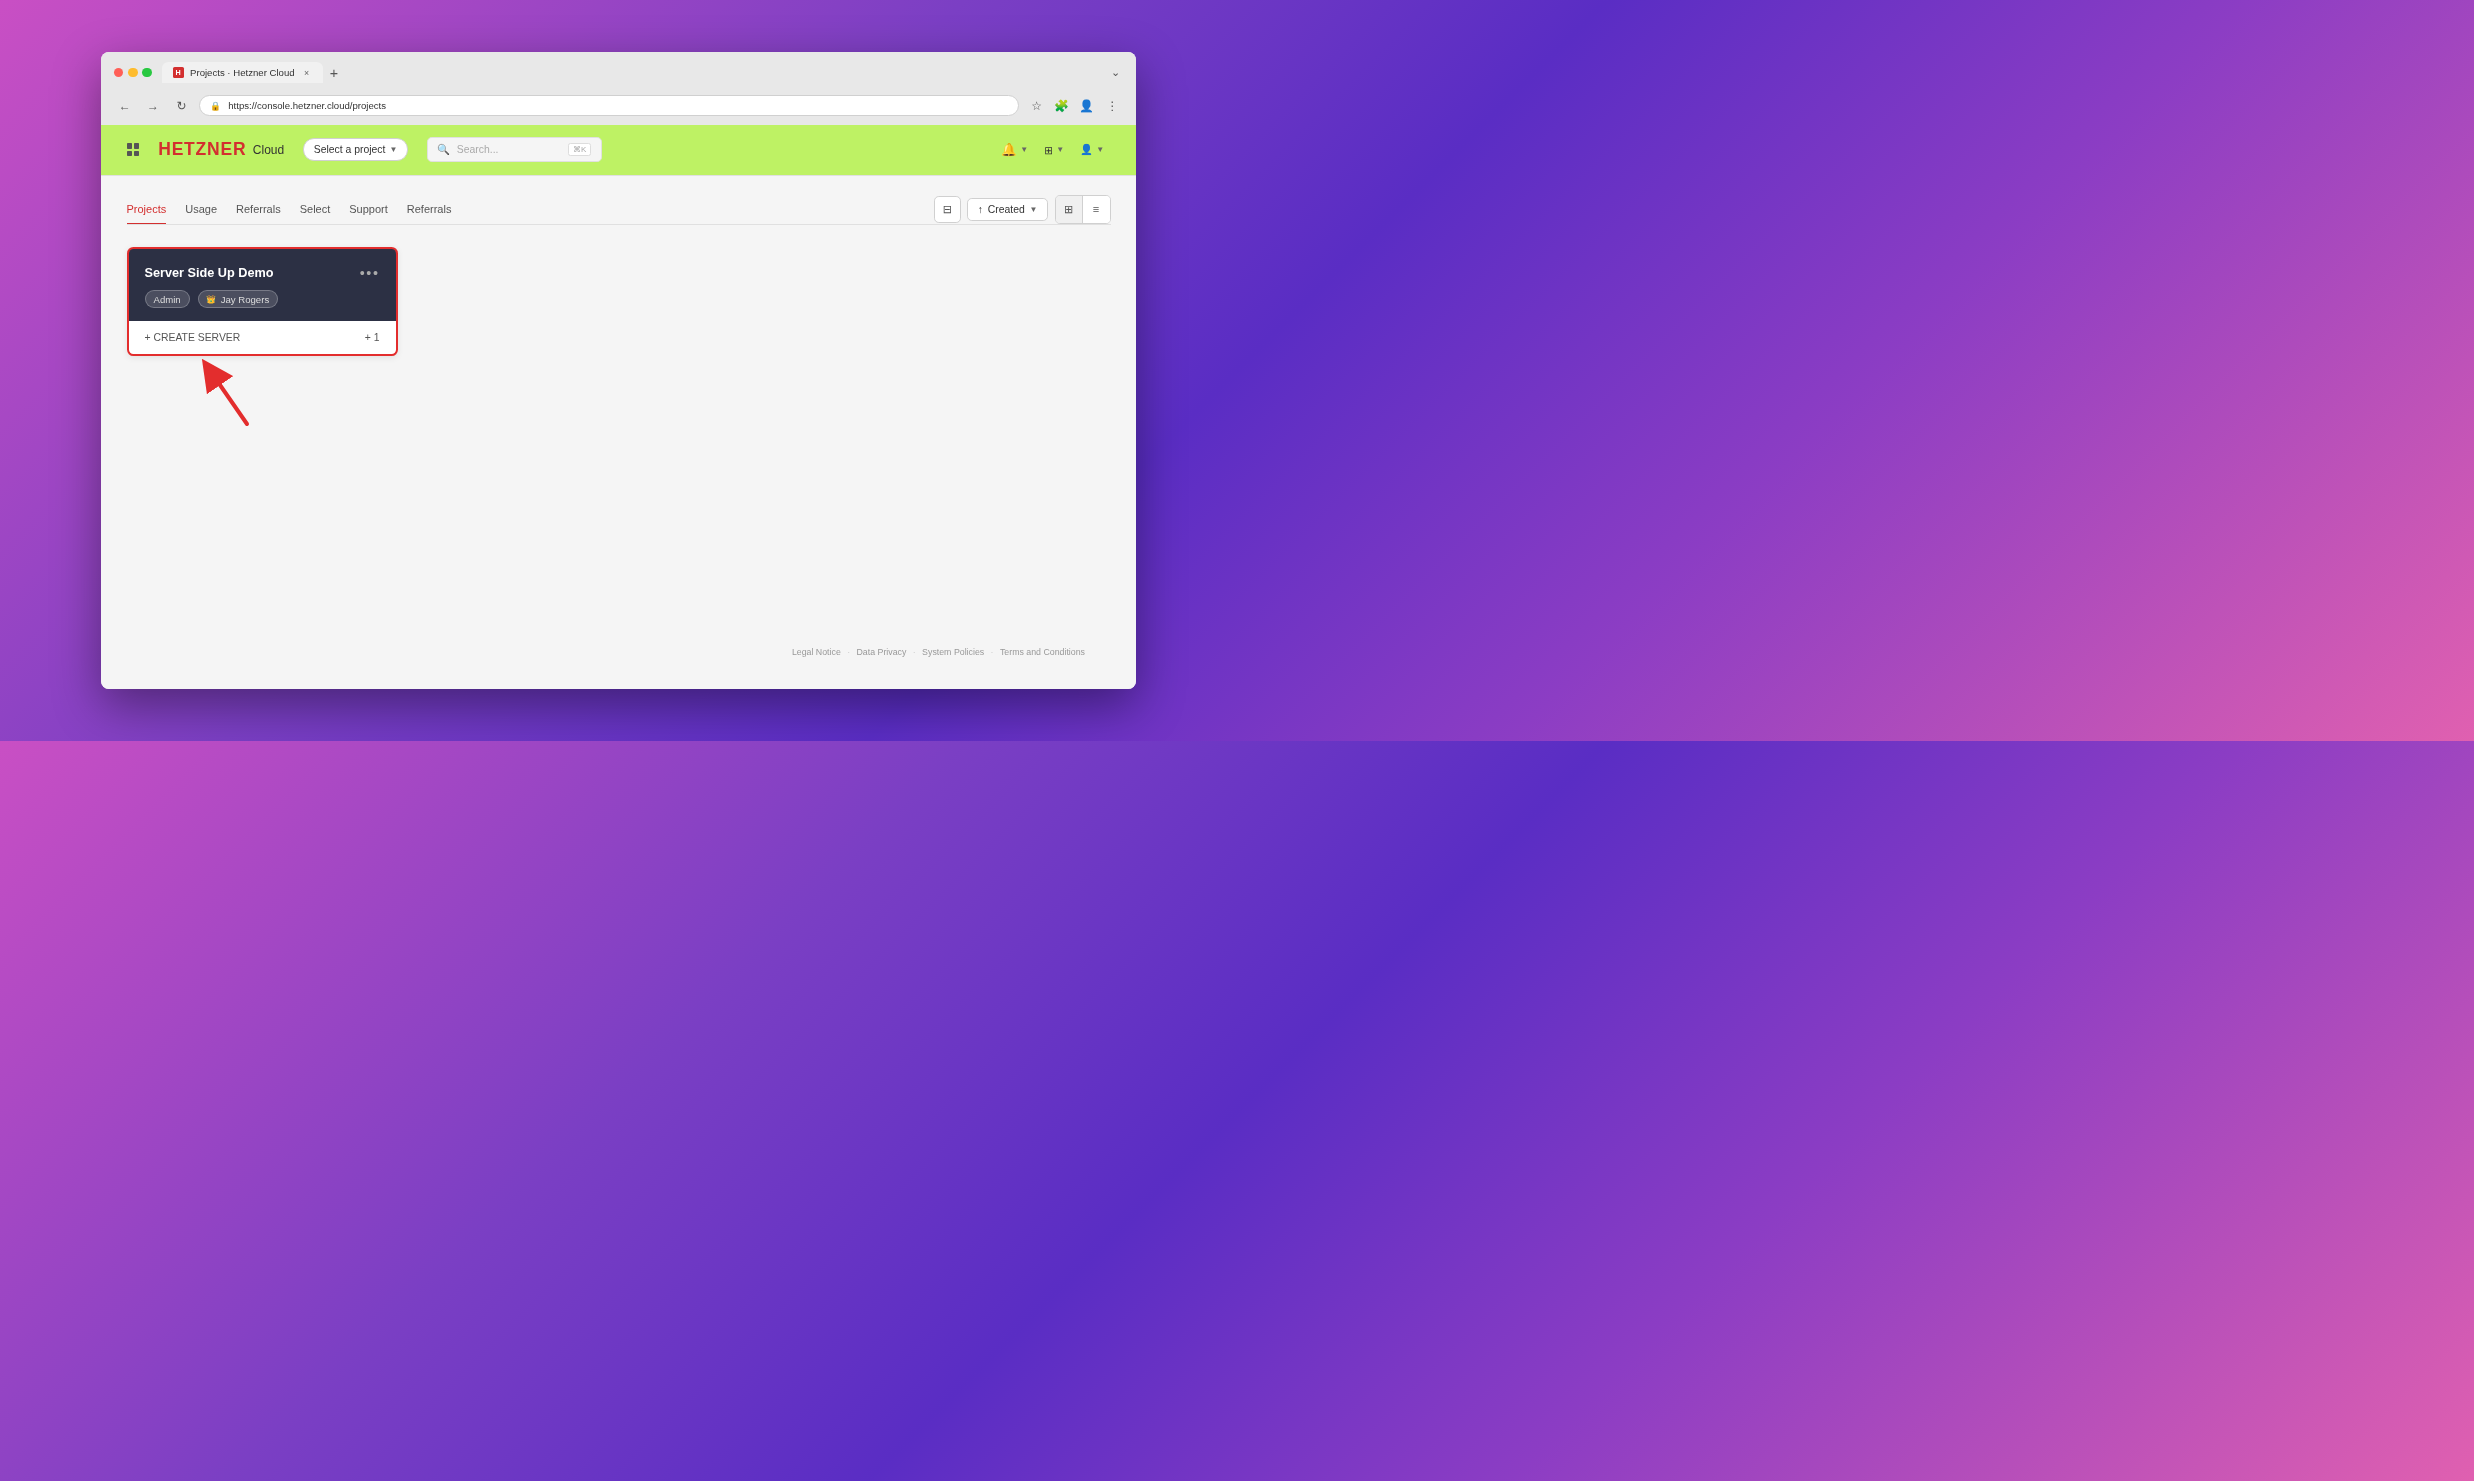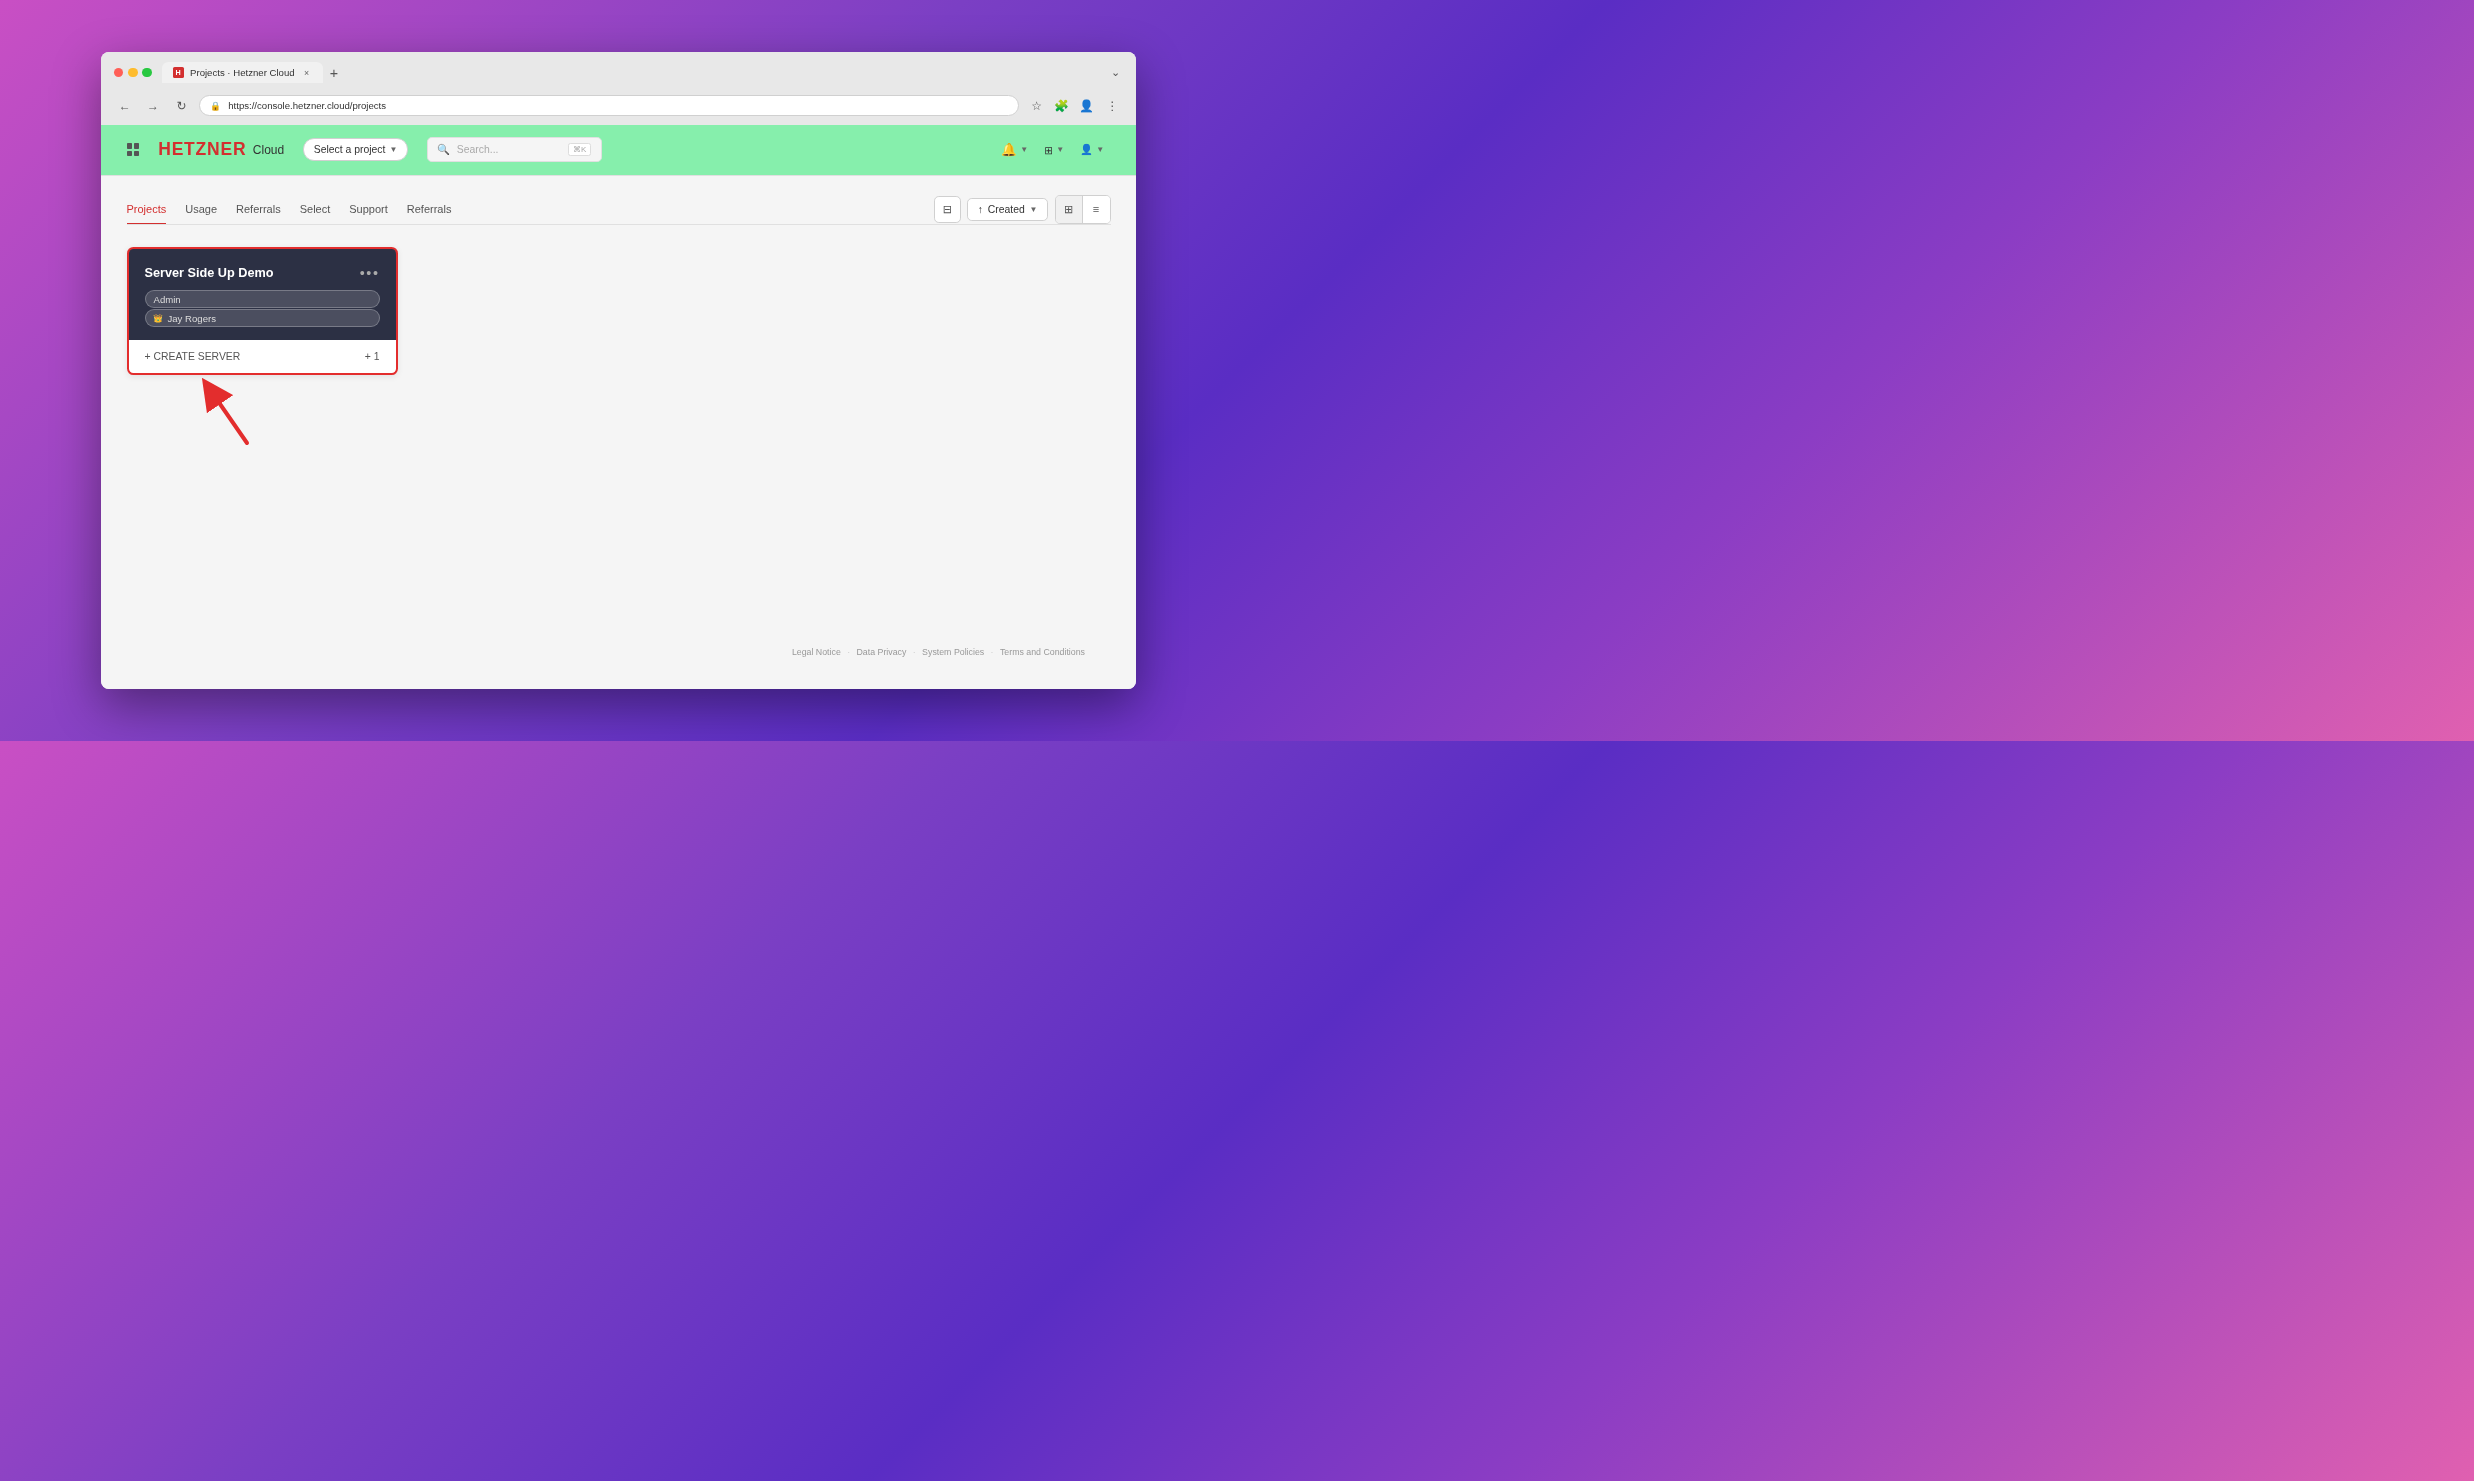--- a/index.html
+++ b/index.html
@@ -168,21 +168,21 @@
     .app-content {
       background: #f5f5f5;
       flex: 1;
       display: flex;
       flex-direction: column;
       overflow: hidden;
     }
 
     
     .app-header {
-      background: #86efac;
+      background: #bef264;
       border-bottom: 0.8px solid #e0e0e0;
       padding: 0 25.5px;
       display: flex;
       align-items: center;
       height: 51px;
       gap: 19px;
       flex-shrink: 0;
       text-align: right;
     }
 
@@ -392,22 +392,21 @@
 
     .project-menu {
       color: #aaa;
       font-size: 14.3px;
       cursor: pointer;
       letter-spacing: 1.6px;
     }
 
     .project-badges {
       display: flex;
-      gap: 1px;
-      flex-direction: column;
+      gap: 8px;
     }
 
     .badge {
       display: flex;
       align-items: center;
       gap: 4px;
       background: rgba(255,255,255,0.15);
       border: 0.8px solid rgba(255,255,255,0.25);
       border-radius: 16px;
       padding: 2.4px 8px;

